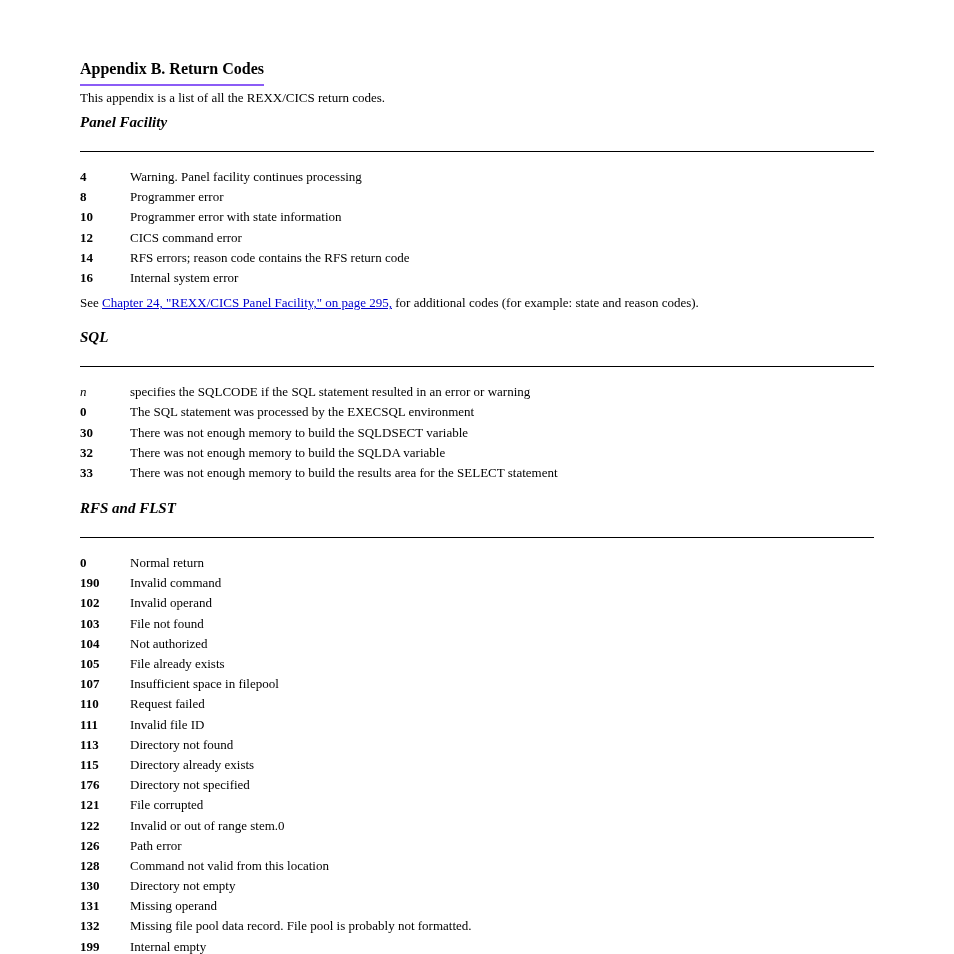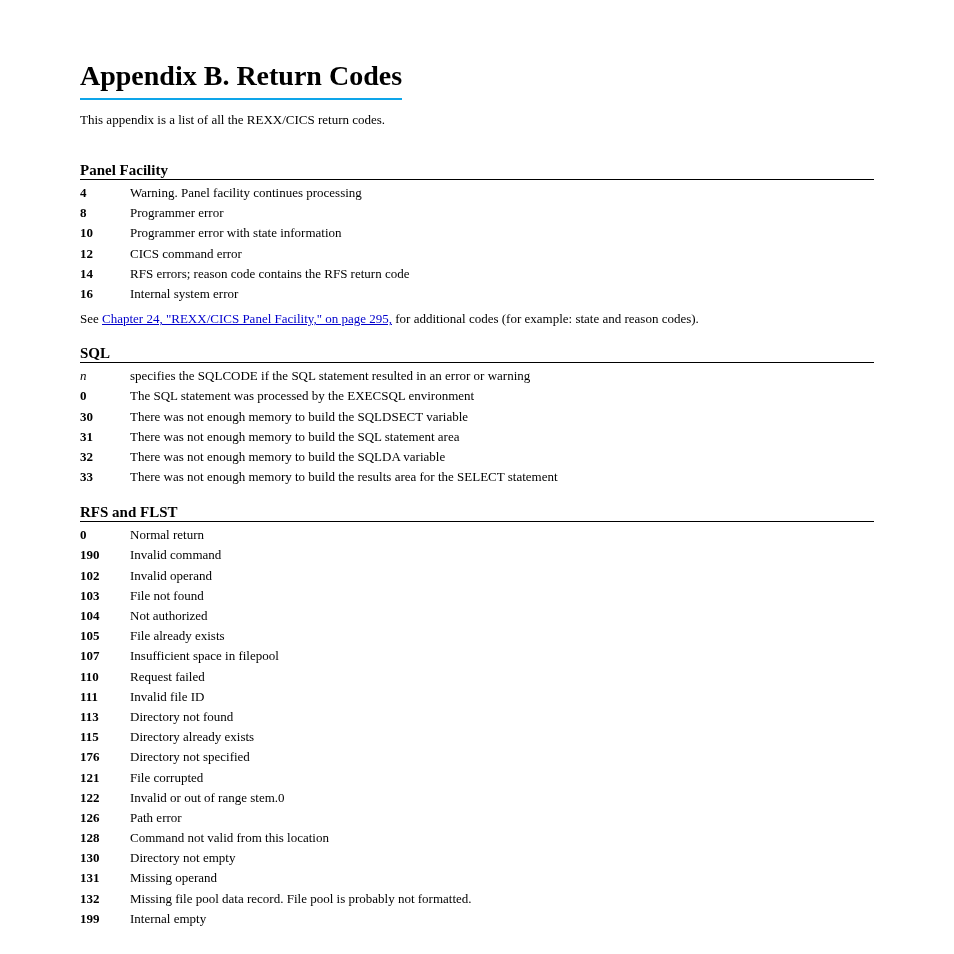--- a/index.html
+++ b/index.html
@@ -18,43 +18,44 @@
       position: relative;
     }
 
     .page-container {
       padding: 60px 80px 60px 80px;
       max-width: 954px;
       margin: 0 auto;
     }
 
     .appendix-title {
-      font-size: 28px;
+      font-size: 16px;
       font-weight: bold;
-      border-bottom: 2px solid #0ea5e9;
+      border-bottom: 2px solid #8b5cf6;
       padding-bottom: 6px;
-      margin-bottom: 12px;
+      margin-bottom: 4px;
       display: inline-block;
     }
 
     .intro-text {
       font-size: 13px;
-      margin-bottom: 34px;
+      margin-bottom: 8px;
     }
 
     .section {
       margin-bottom: 18px;
     }
 
     .section-title {
       font-size: 15px;
       font-weight: bold;
       border-bottom: 1px solid #000;
-      padding-bottom: 0;
-      margin-bottom: 4px;
+      padding-bottom: 20px;
+      margin-bottom: 16px;
+      font-style: italic;
     }
 
     .code-list {
       list-style: none;
       padding: 0;
       margin: 0;
     }
 
     .code-list li {
       display: flex;
@@ -143,24 +144,20 @@
       </li>
       <li>
         <span class="code-number">0</span>
         <span class="code-description">The SQL statement was processed by the EXECSQL environment</span>
       </li>
       <li>
         <span class="code-number">30</span>
         <span class="code-description">There was not enough memory to build the SQLDSECT variable</span>
       </li>
       <li>
-        <span class="code-number">31</span>
-        <span class="code-description">There was not enough memory to build the SQL statement area</span>
-      </li>
-      <li>
         <span class="code-number">32</span>
         <span class="code-description">There was not enough memory to build the SQLDA variable</span>
       </li>
       <li>
         <span class="code-number">33</span>
         <span class="code-description">There was not enough memory to build the results area for the SELECT statement</span>
       </li>
     </ul>
   </div>
 

